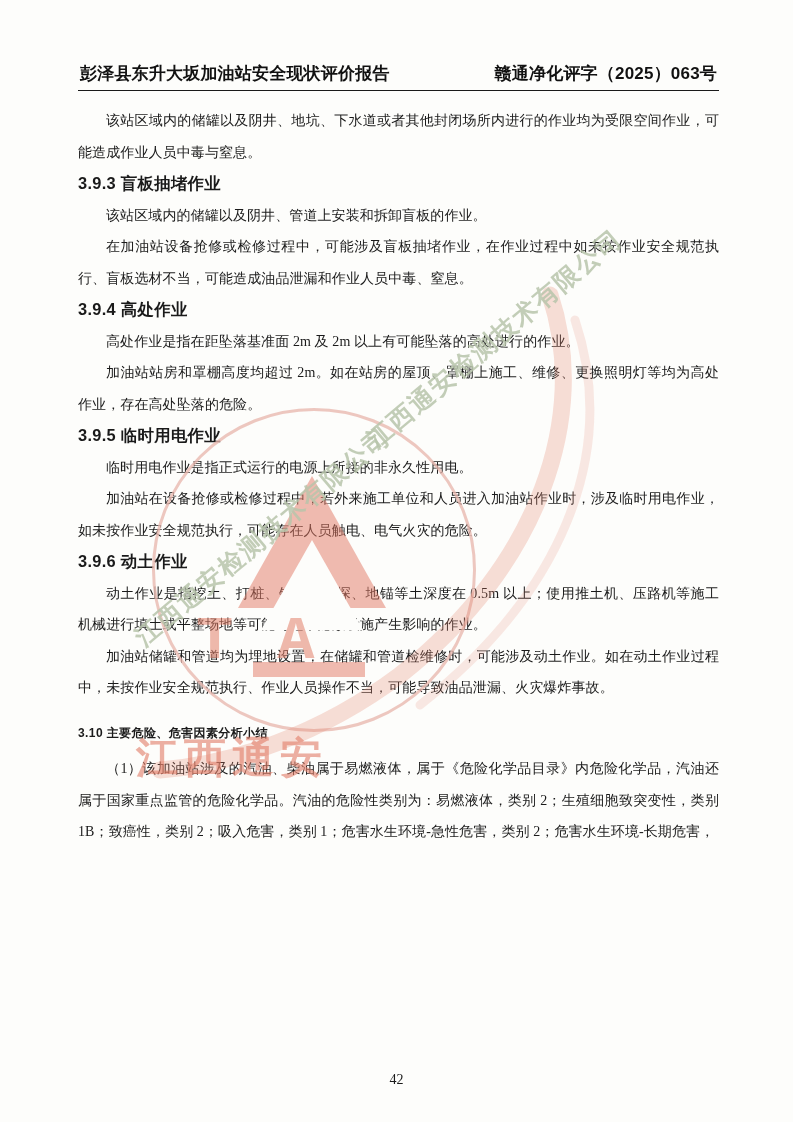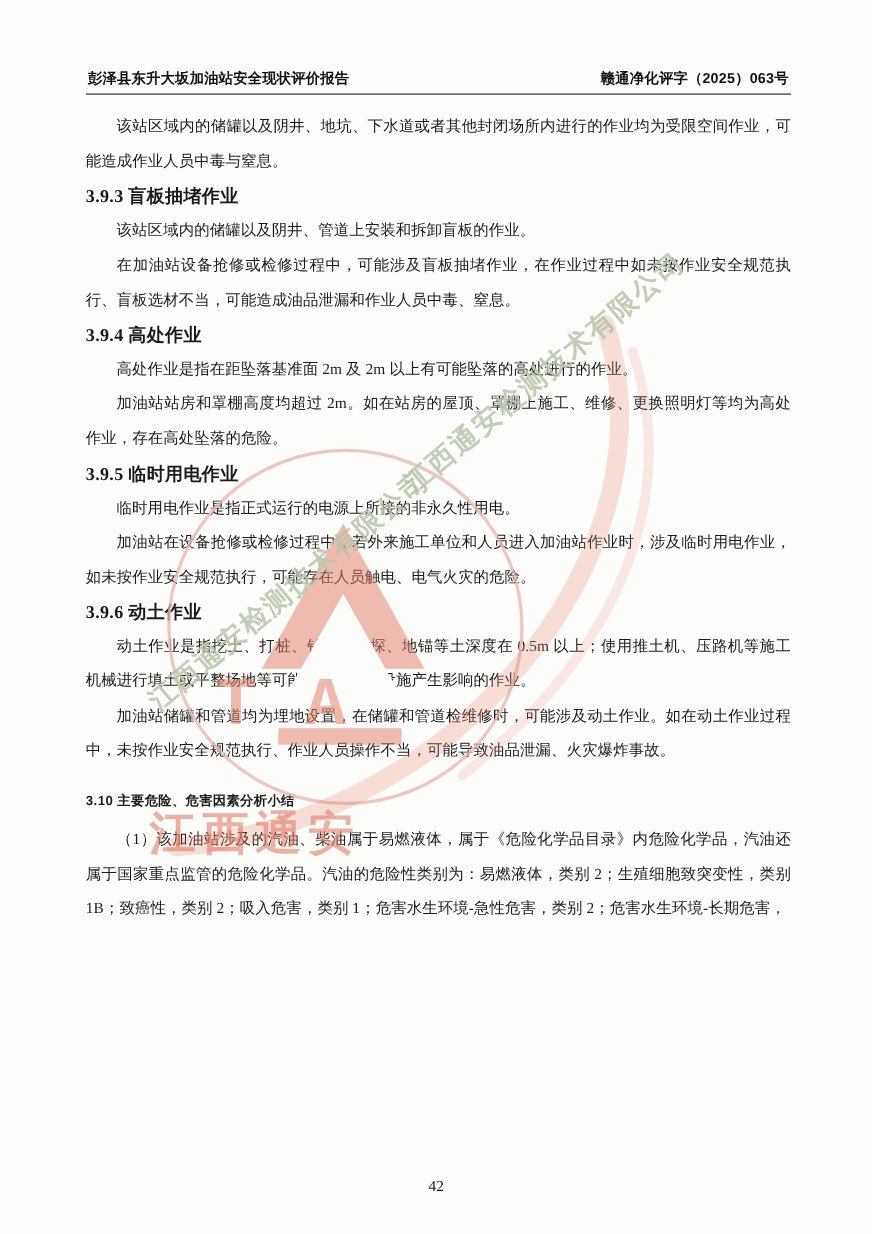--- a/index.html
+++ b/index.html
@@ -23,41 +23,41 @@
     padding: 62px 74px 40px 78px;
     box-sizing: border-box;
   }
   
   .header {
     display: flex;
     justify-content: space-between;
     align-items: flex-start;
     font-family: "Liberation Sans", sans-serif;
     font-weight: bold;
-    font-size: 13px;
+    font-size: 17px;
     letter-spacing: 0.2px;
     color: #111;
     padding: 0 2px 5px 2px;
   }
   .header-rule {
     border-bottom: 1.1px solid #1a1a1a;
     margin: 0 0 14px 0;
   }
   
   .para {
     font-size: 14px;
     line-height: 31.5px;
     text-align: justify;
     text-justify: inter-ideograph;
     text-indent: 2em;
     margin: 0;
     letter-spacing: 0.1px;
   }
   .h3 {
-    font-family: Liberation Serif, serif;
+    font-family: Liberation Sans, sans-serif;
     font-weight: bold;
     font-size: 16.4px;
     line-height: 31.5px;
     margin: 0;
     letter-spacing: 0.3px;
   }
   .h2 {
     font-family: "Liberation Sans", sans-serif;
     font-weight: bold;
     font-size: 12px;

